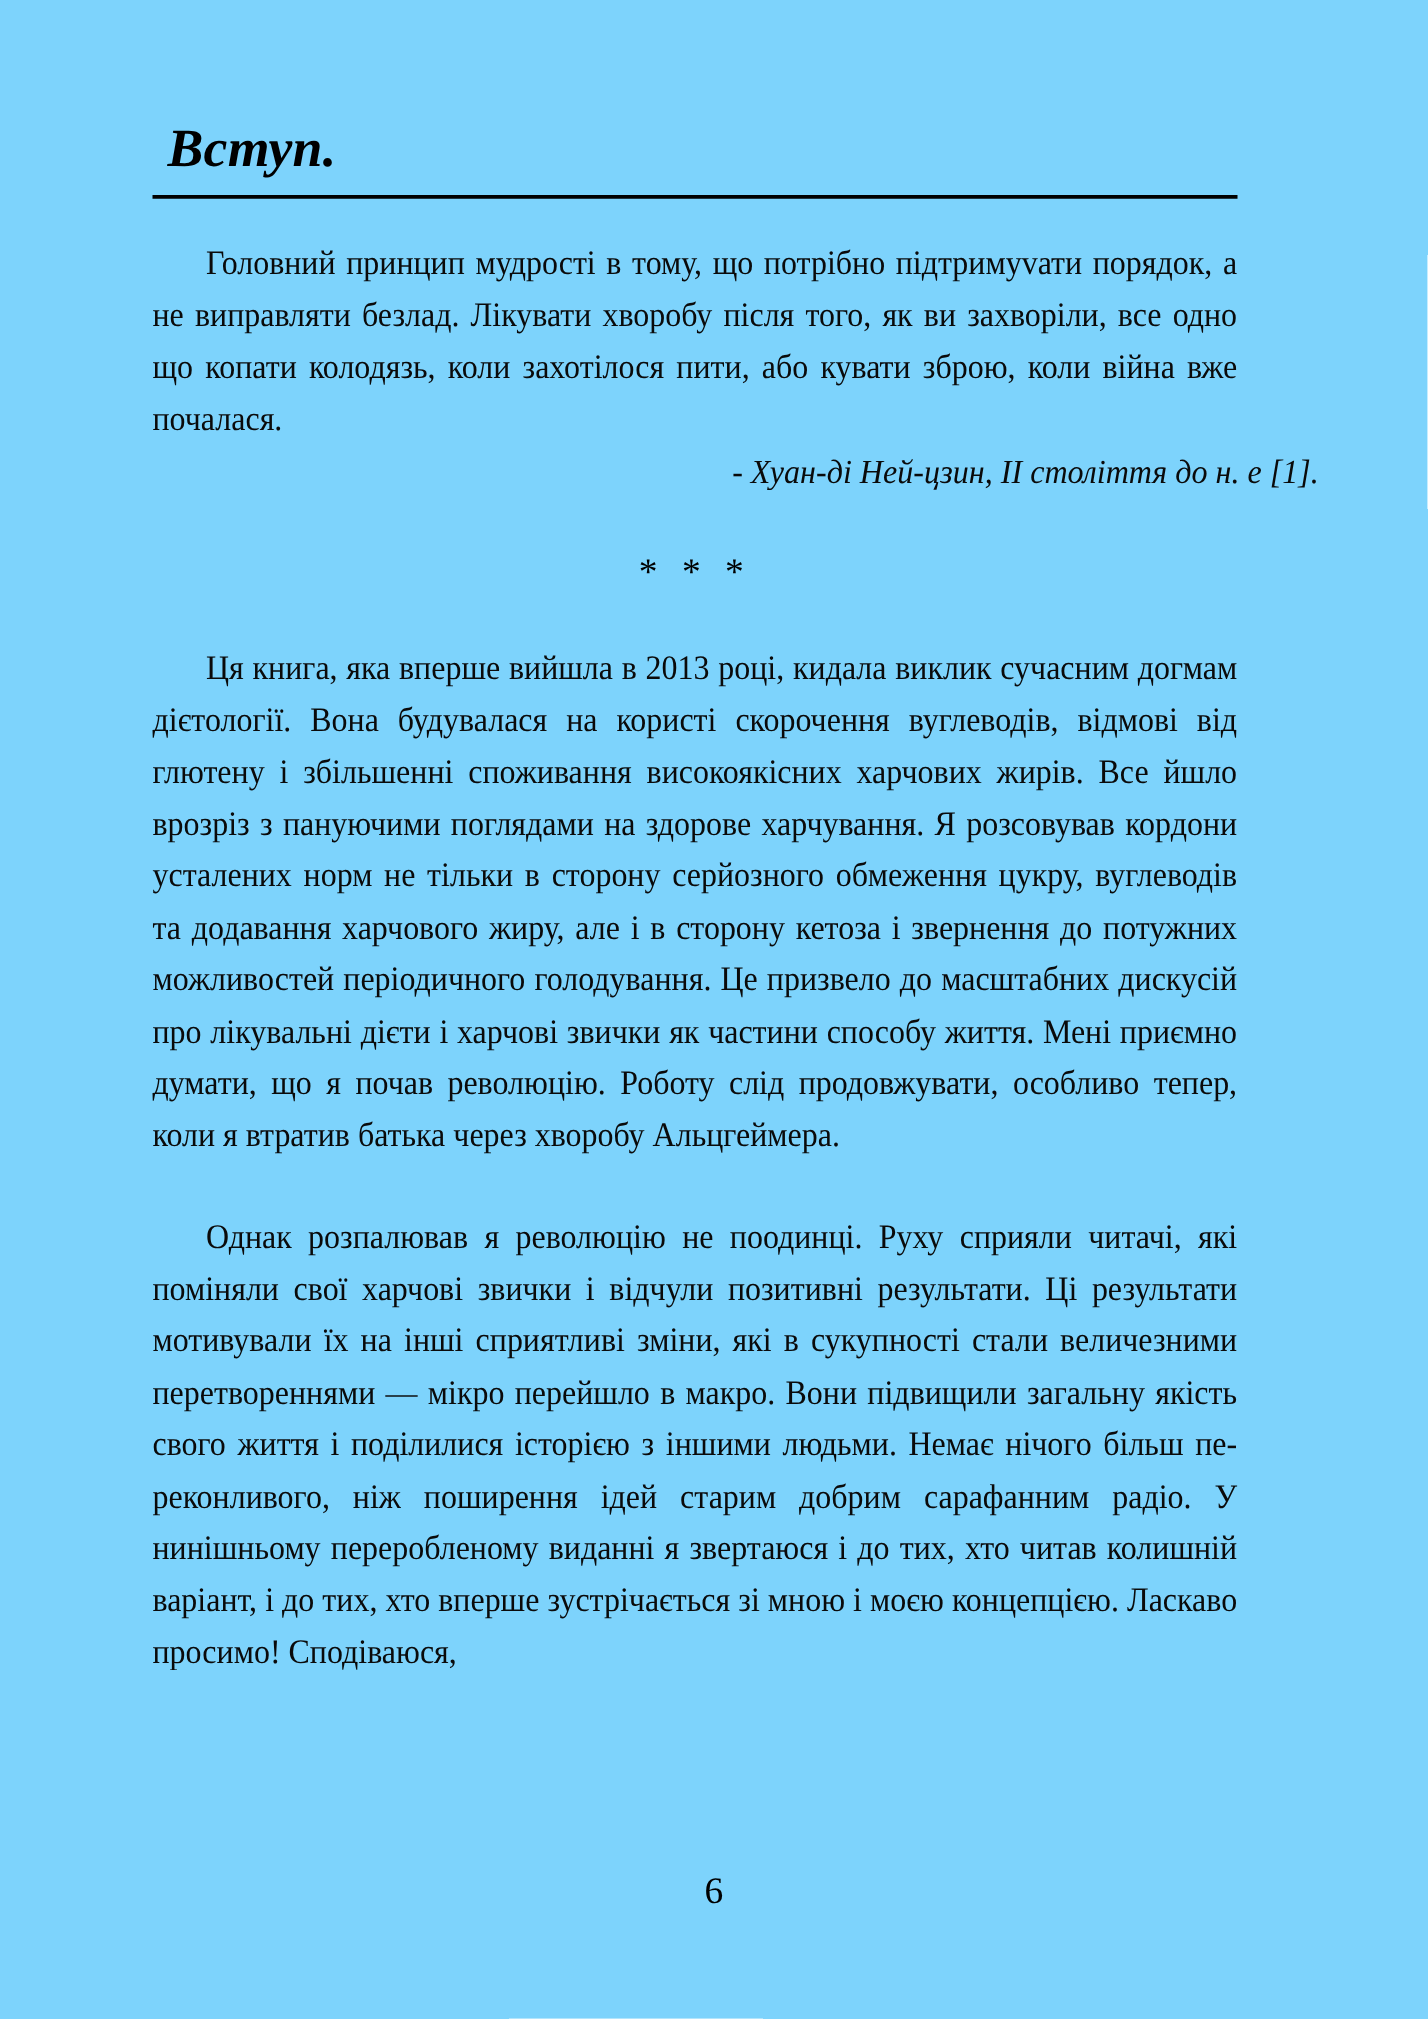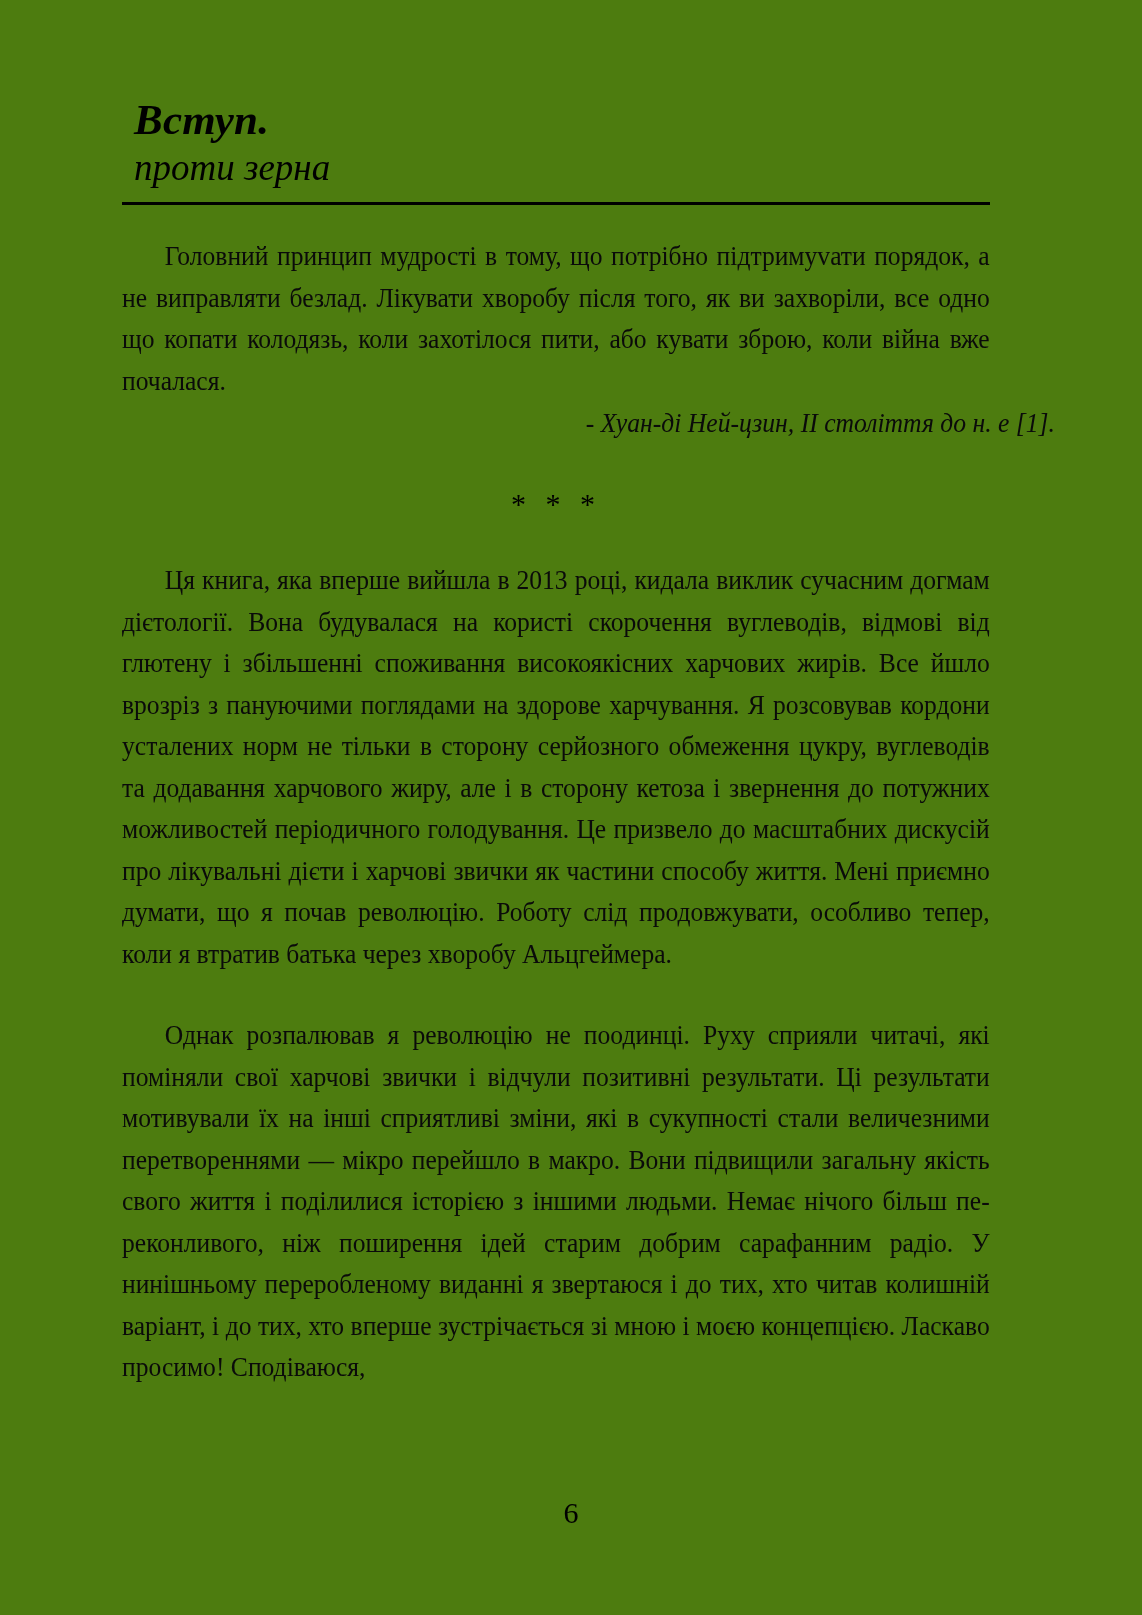--- a/index.html
+++ b/index.html
@@ -15,21 +15,21 @@
     font-family: "Liberation Serif", "DejaVu Serif", serif;
     color: #000000;
     overflow: hidden;
   }
 
   .page {
     position: absolute;
     left: 0; top: 0;
     width: 1142px;
     height: 1615px;
-    background: #4d7c0f;
+    background: #7dd3fc;
   }
 
   .content {
     position: absolute;
     left: 122px;
     top: 96px;
     width: 868px;
   }
 
   
@@ -126,21 +126,20 @@
 </style>
 </head>
 <body>
 
 <div class="page">
 
   <div class="content">
 
     <div class="chapter-head">
       <span class="chapter-title">Вступ.</span>
-      <span class="chapter-subtitle">проти зерна</span>
     </div>
 
     <div class="head-rule"></div>
 
     <p class="body-text quote-para">Головний принцип мудрості в тому, що потрібно підтриму­vати порядок, а не виправляти безлад. Лікувати хворобу після то­го, як ви захворіли, все одно що копати колодязь, коли захотіло­ся пити, або кувати зброю, коли війна вже почалася.</p>
 
     <p class="body-text attribution">- Хуан-ді Ней-цзин, ІІ століття до н. е [1].</p>
 
     <div class="divider">* * *</div>
 

